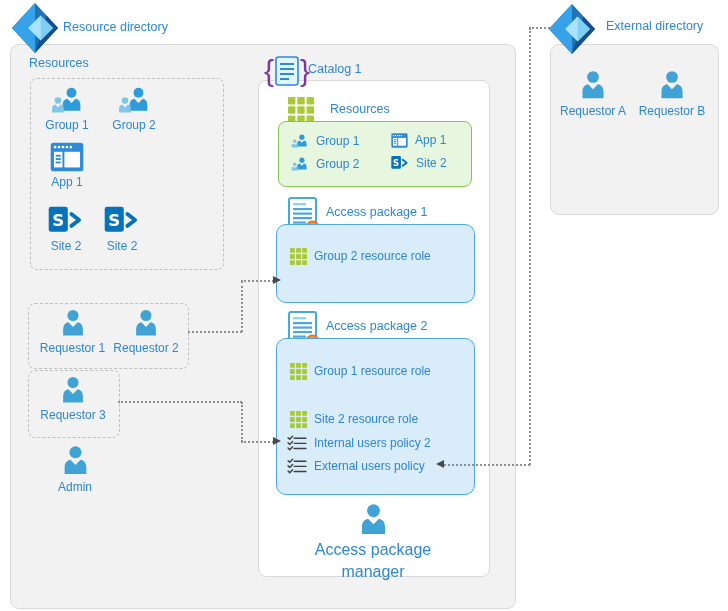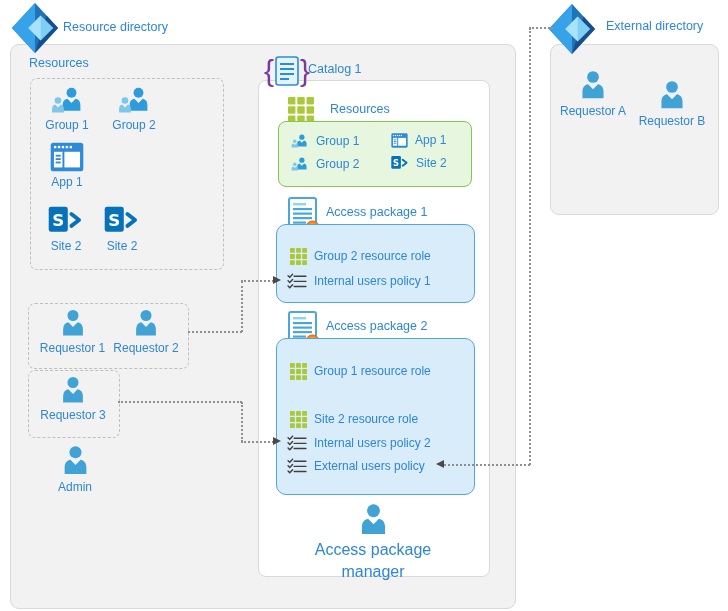--- a/index.html
+++ b/index.html
@@ -238,26 +238,20 @@
       <use href="#i-package"></use>
     </svg>
   <div class="abs title" style="left:326px;top:205px;">Access package 1</div>
   <div class="abs bluebox" style="left:276px;top:224px;width:197px;height:77px;"></div>
   <div class="abs row" style="left:290px;top:248px;">
     <svg width="17" height="17">
         <use href="#i-grid"></use>
       </svg>
     <span class="lbl">Group 2 resource role</span>
   </div>
-  <div class="abs row" style="left:287px;top:273px;">
-    <svg width="20" height="16">
-        <use href="#i-policy"></use>
-      </svg>
-    <span class="lbl">Internal users policy 1</span>
-  </div>
 
   <svg class="abs" style="left:287px;top:311px;" width="34" height="44">
       <use href="#i-package"></use>
     </svg>
   <div class="abs title" style="left:326px;top:319px;">Access package 2</div>
   <div class="abs bluebox" style="left:276px;top:338px;width:197px;height:155px;"></div>
   <div class="abs row" style="left:290px;top:363px;">
     <svg width="17" height="17">
         <use href="#i-grid"></use>
       </svg>
@@ -289,21 +283,21 @@
     <span class="mgr-lbl">Access package</span>
     <span class="mgr-lbl" style="margin-top:-2px;">manager</span>
   </div>
 
   <div class="abs item" style="left:556px;top:69px;width:74px;">
     <svg class="person" width="32" height="32">
         <use href="#i-person"></use>
       </svg>
     <span class="lbl">Requestor A</span>
   </div>
-  <div class="abs item" style="left:635px;top:79px;width:74px;">
+  <div class="abs item" style="left:635px;top:69px;width:74px;">
     <svg class="person" width="32" height="32">
         <use href="#i-person"></use>
       </svg>
     <span class="lbl">Requestor B</span>
   </div>
 
   <div class="abs hline" style="left:188px;top:331px;width:54px;"></div>
   <div class="abs vline" style="left:241px;top:281px;height:51px;"></div>
   <div class="abs hline" style="left:241px;top:280px;width:33px;"></div>
   <div class="abs arr-r" style="left:273px;top:276px;"></div>

